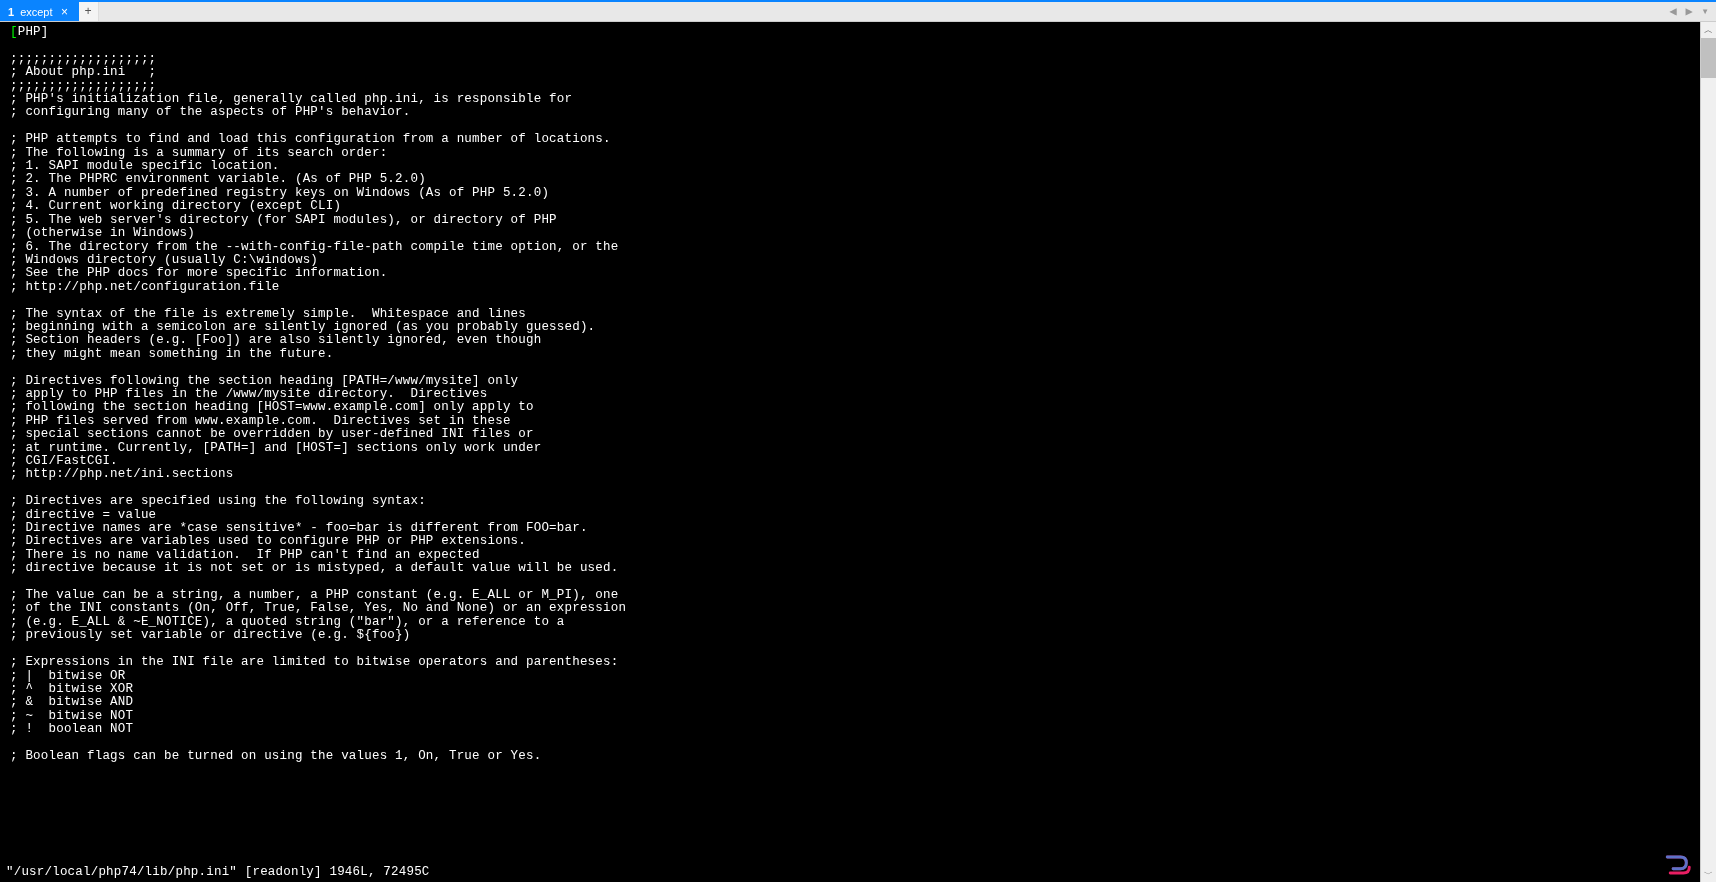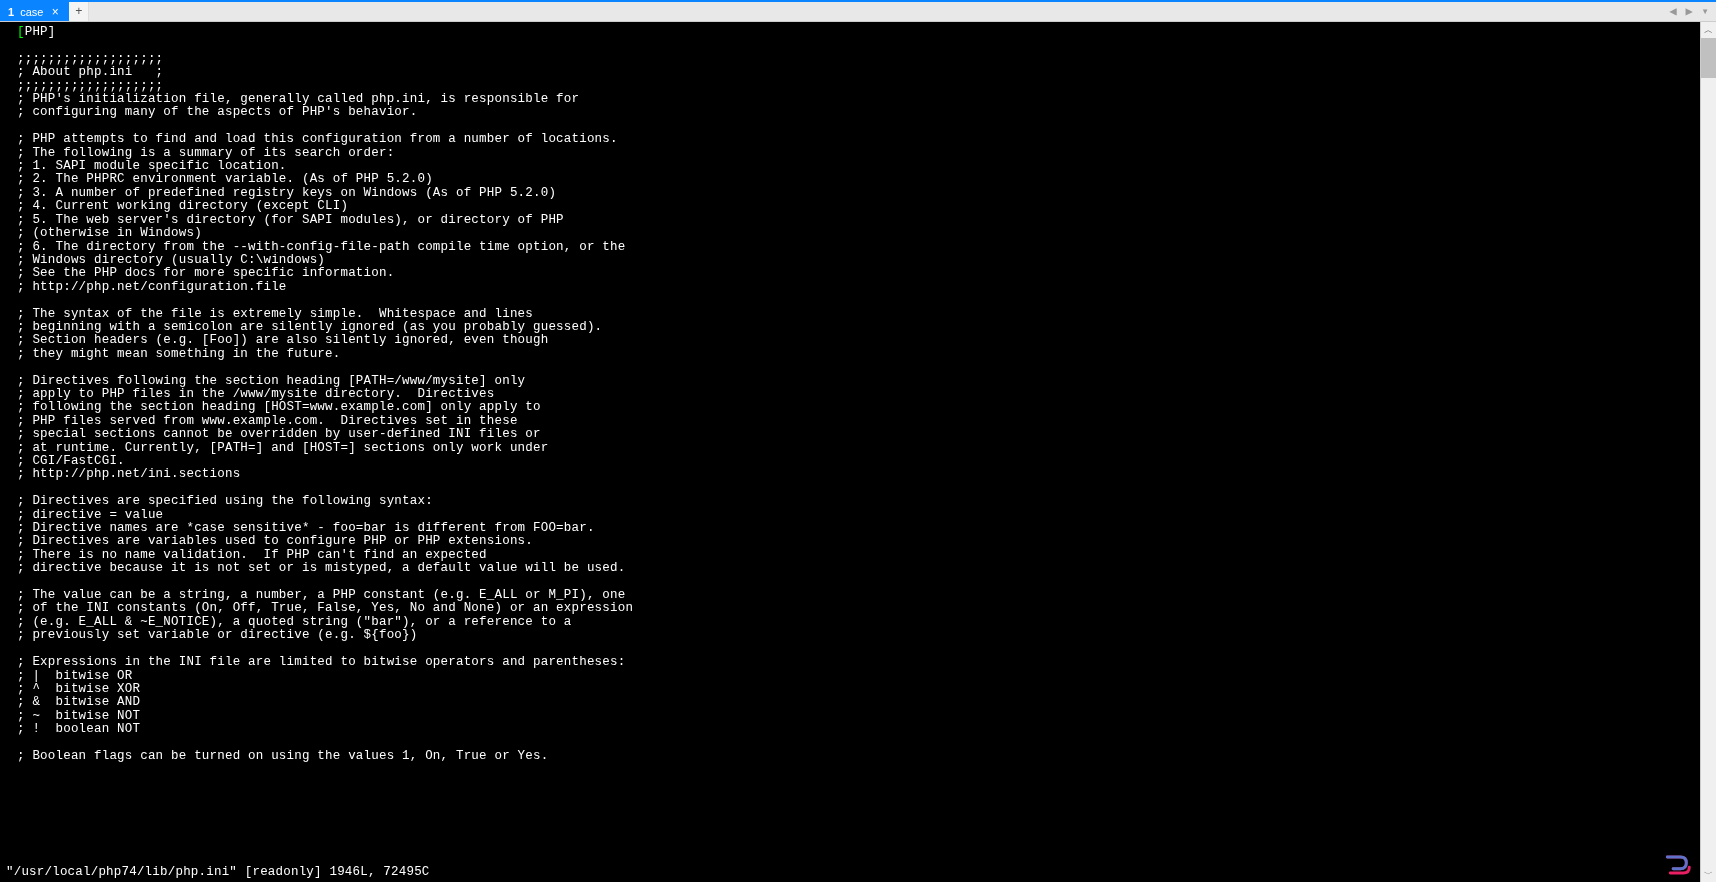--- a/index.html
+++ b/index.html
@@ -65,21 +65,21 @@
   color: #999; font-size: 12px; cursor: pointer;
 }
 .terminal {
   position: absolute;
   top: 22px;
   left: 0;
   right: 16px;
   bottom: 0;
   background: #000;
   color: #fff;
-  padding: 4px 17px;
+  padding: 4px 10px;
   white-space: pre;
   line-height: 13.4px;
   font-size: 12.5px;
   letter-spacing: 0.2px;
   overflow: hidden;
 }
 .cursor-bracket { color: #00ff00; }
 .section-hdr { color: #fff; }
 .status-line {
   position: absolute;
@@ -126,21 +126,21 @@
 .watermark svg { width: 100%; height: 100%; }
 </style>
 </head>
 <body>
 
 <div class="titlebar"></div>
 
 <div class="tabbar">
   <div class="tab">
     <span class="tab-num">1</span>
-    <span>case</span>
+    <span>except</span>
     <span class="tab-close">×</span>
   </div>
   <div class="tab-add">
     <span>+</span>
   </div>
   <div class="tabbar-right">
     <span class="nav-arrow">◀</span>
     <span class="nav-arrow">▶</span>
     <span class="dropdown-arrow">▾</span>
   </div>

